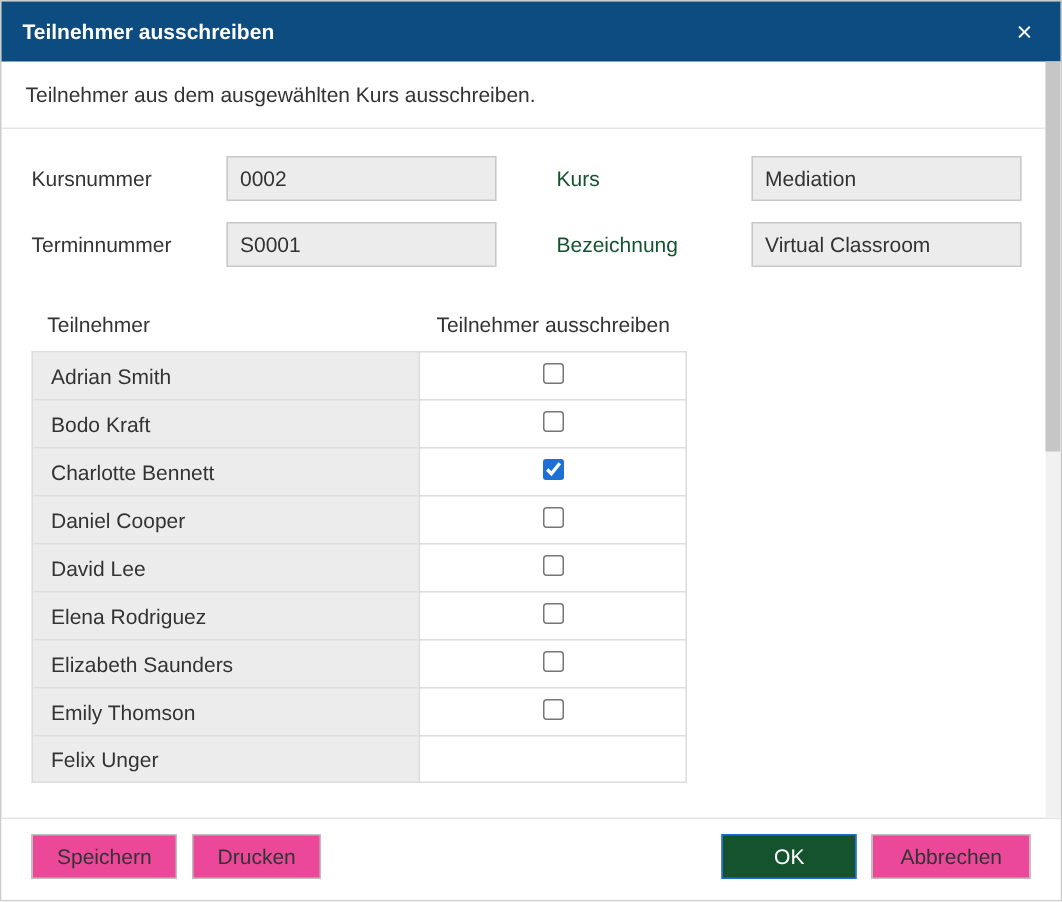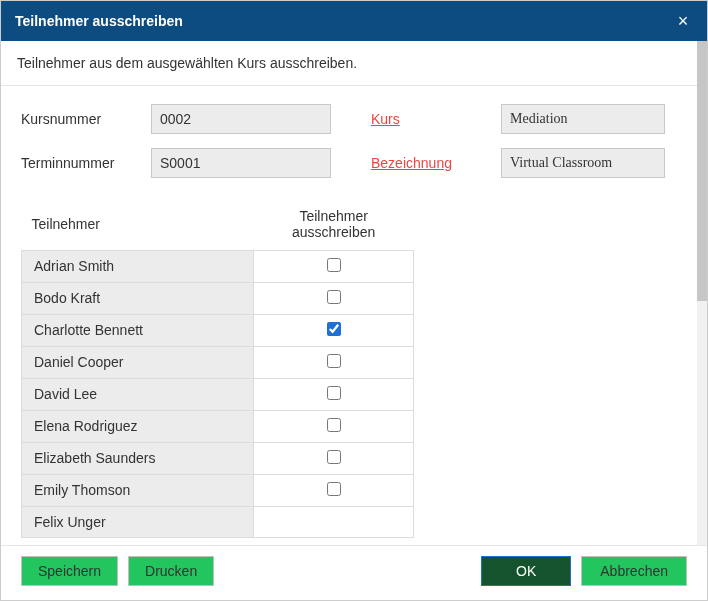--- a/index.html
+++ b/index.html
@@ -10,36 +10,36 @@
   .titlebar-close { color: #fff; font-size: 18px; cursor: pointer; line-height: 1; width: 20px; text-align: center; }
   .content-wrapper { flex: 1 1 auto; overflow-y: auto; position: relative; }
   .content-inner { padding: 0; }
   .subtitle { padding: 14px 16px 14px 16px; color: #333; border-bottom: 1px solid #e5e5e5; }
   .form-area { padding: 18px 20px 10px 20px; }
   .form-row { display: flex; align-items: center; margin-bottom: 14px; }
   .form-label { width: 130px; color: #333; }
   .form-input { width: 180px; height: 30px; padding: 4px 8px; border: 1px solid #c8c8c8; background: #ececec; color: #333; font-size: 14px; }
   .form-col1 { display: flex; align-items: center; width: 350px; }
   .form-col2 { display: flex; align-items: center; }
-  .form-label2 { width: 130px; color: #ef4444; text-decoration: underline; }
-  .form-input2 { width: 164px; font-family: Liberation Serif, serif; }
+  .form-label2 { width: 130px; color: #14532d; }
+  .form-input2 { width: 180px; }
   .section-title { color: #0d5fa6; font-weight: 600; padding: 8px 20px 10px 20px; }
   .table-wrap { padding: 0 20px 20px 20px; }
-  table { border-collapse: collapse; width: 393px; }
+  table { border-collapse: collapse; width: 437px; }
   th { text-align: left; font-weight: 400; padding: 6px 10px 10px 10px; color: #333; border: none; }
   th.cb { text-align: center; width: 160px; }
   th.name { width: 233px; }
   td { border: 1px solid #dcdcdc; padding: 7px 10px; }
   td.name-cell { background: #ececec; color: #333; padding-left: 12px; }
   td.cb-cell { background: #fff; text-align: center; }
   input[type="checkbox"] { width: 14px; height: 14px; accent-color: #1e6fd6; }
   .scrollbar-fake { position: absolute; right: 0; top: 0; bottom: 0; width: 10px; background: #f1f1f1; }
   .scrollbar-thumb { position: absolute; right: 0; top: 0; width: 10px; height: 260px; background: #c6c6c6; border-radius: 0; }
   .footer { border-top: 1px solid #e5e5e5; padding: 10px 20px 14px 20px; display: flex; align-items: center; background: #fff; }
-  .btn { height: 30px; padding: 0 16px; border: 1px solid #bfbfbf; background: #22c55e; color: #333; font-size: 14px; cursor: pointer; }
+  .btn { height: 30px; padding: 0 16px; border: 1px solid #bfbfbf; background: #ec4899; color: #333; font-size: 14px; cursor: pointer; }
   .btn + .btn { margin-left: 10px; }
   .footer-spacer { flex: 1; }
   .btn-primary { background: #14532d; border-color: #1e6fd6; color: #fff; padding: 0 34px; }
   .btn-cancel { padding: 0 18px; }
 </style>
 </head>
 <body>
 
 <div class="dialog">
 

